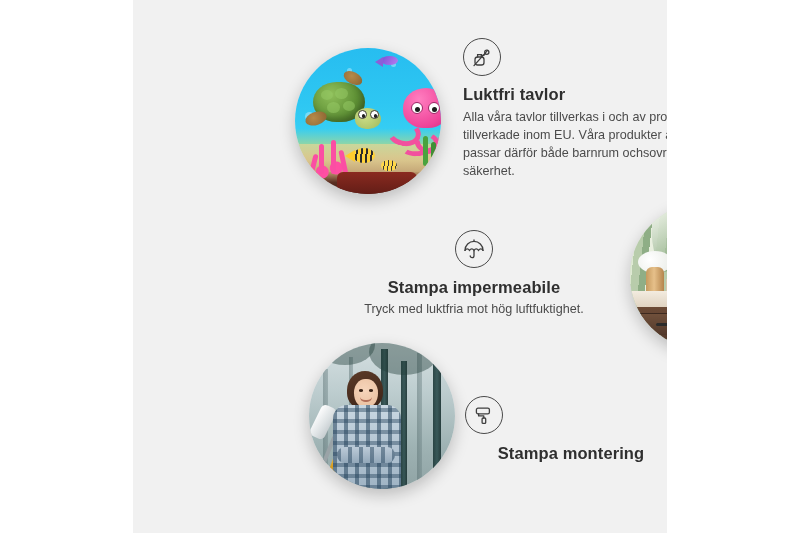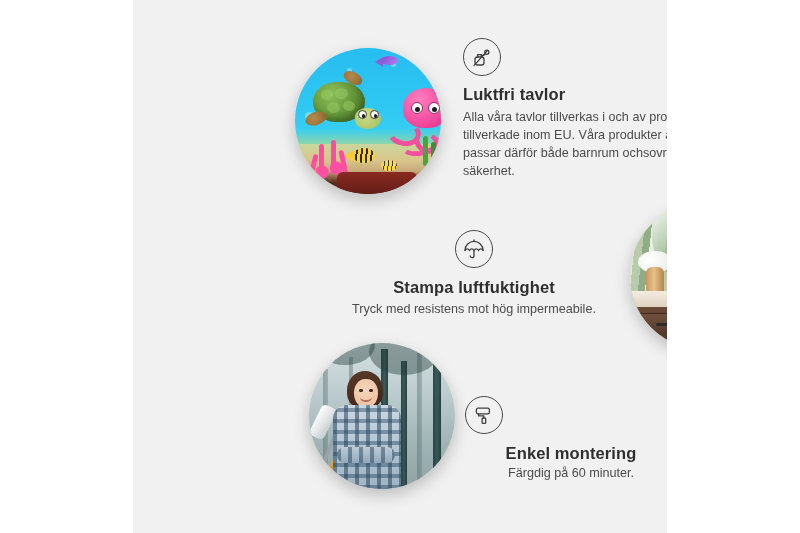--- a/index.html
+++ b/index.html
@@ -302,22 +302,22 @@
 
     <div class="feature" id="feature-waterproof">
       <div class="icon-circle">
         <svg width="24" height="24" viewBox="0 0 24 24" fill="none" stroke="#3f3f3f" stroke-width="1.3" stroke-linecap="round">
           <path d="M3 13.4a9 9 0 0 1 18 0"></path>
           <path d="M3 13.4c1.2-2 3.2-2 4.5 0 1.3-2 3.3-2 4.5 0 1.2-2 3.2-2 4.5 0 1.3-2 3.3-2 4.5 0"></path>
           <path d="M12 13.4v5.4a1.9 1.9 0 0 1-3.8 0"></path>
           <path d="M12 4.4V3"></path>
         </svg>
       </div>
-      <div class="feature-title">Stampa luftfuktighet</div>
-      <div class="feature-body">Tryck med resistens mot hög impermeabile.</div>
+      <div class="feature-title">Stampa impermeabile</div>
+      <div class="feature-body">Tryck med luktfria mot hög luftfuktighet.</div>
     </div>
 
     <div class="photo" id="photo-bathroom">
       <div class="photo-inner">
         <div class="bath-wall"></div>
         <div class="bath-wall-leaf" style="left:22px;top:6px;width:26px;height:62px;transform:rotate(-12deg);"></div>
 
         <div class="bath-tile"></div>
 
         <div class="bath-flowers"></div>
@@ -362,18 +362,17 @@
     </div>
 
     <div class="feature" id="feature-assembly">
       <div class="icon-circle">
         <svg width="24" height="24" viewBox="0 0 24 24" fill="none" stroke="#3f3f3f" stroke-width="1.3" stroke-linecap="round" stroke-linejoin="round">
           <rect x="4.4" y="5.2" width="13" height="5.6" rx="1.6"></rect>
           <path d="M6.6 10.8v2.1h5.2v2.1"></path>
           <rect x="10.1" y="15" width="3.6" height="5.4" rx="1"></rect>
         </svg>
       </div>
-      <div class="feature-title">Enkel montering</div>
-      <div class="feature-body">Färgdig på 60 minuter.</div>
+      <div class="feature-title">Stampa montering</div>
     </div>
 
   </div>
 </div>
 
 </body></html>

